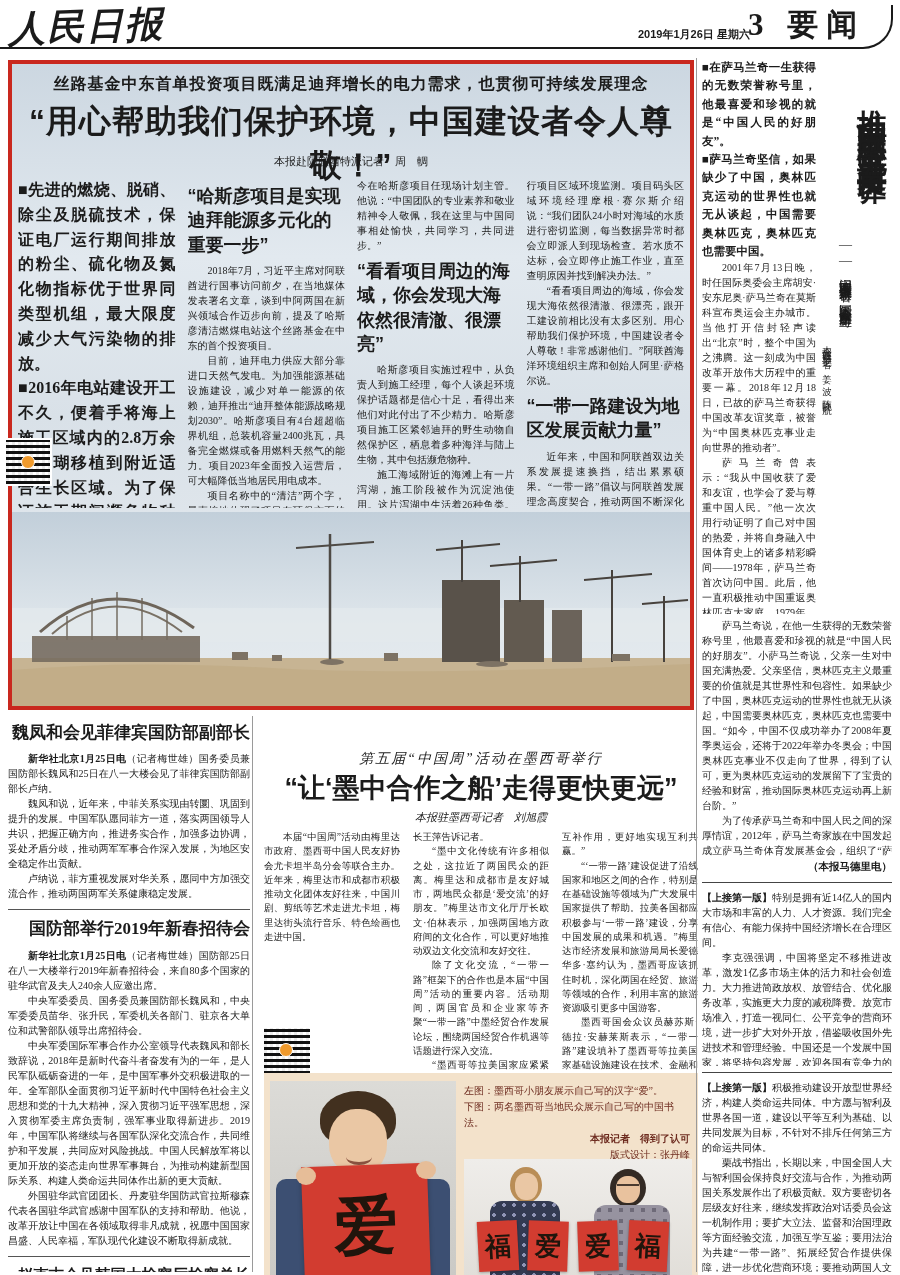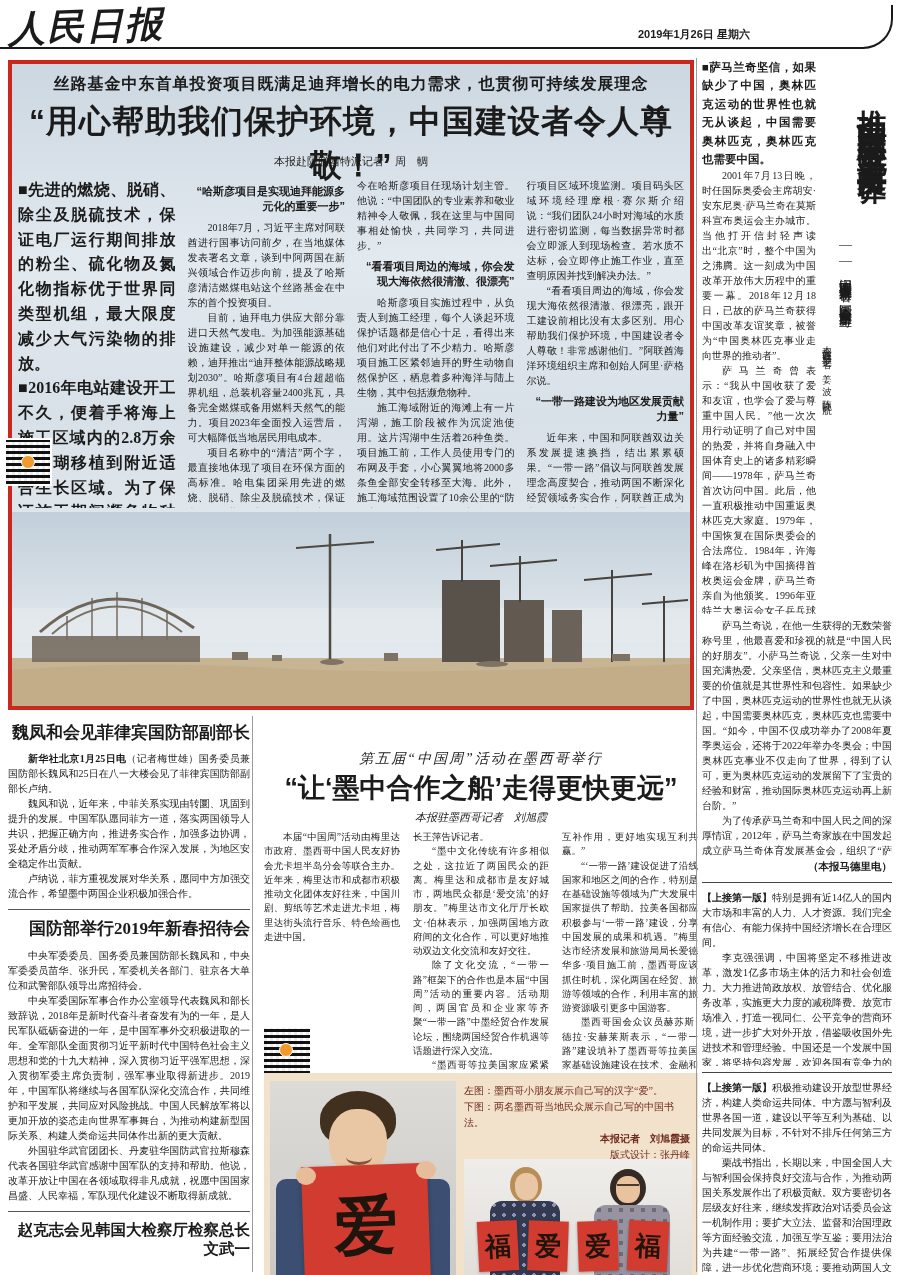--- a/index.html
+++ b/index.html
@@ -23,21 +23,21 @@
   
   #mainbox{left:8px;top:60px;width:678px;height:642px;border:4px solid #c9281e;
            background:linear-gradient(180deg,#ccd7e1 0%,#e2e9ef 30%,#d9e1e8 55%,#e9edf1 100%);}
   #m-kicker{left:0;right:0;top:10px;font-size:16px;font-weight:bold;letter-spacing:1px;}
   #m-headline{left:0;right:0;top:36px;font-size:32px;font-weight:900;letter-spacing:1px;}
   #m-byline{left:0;right:0;top:90px;font-size:11px;}
   #m-cols{left:6px;top:114px;width:666px;height:330px;display:grid;
           grid-template-columns:repeat(4,1fr);grid-gap:0 12px;}
   .mcol{overflow:hidden;}
   .bullet-para{font-size:16px;line-height:1.55;font-weight:bold;text-align:justify;margin:0 0 10px 0;}
-  .subhead{font-size:11px;font-weight:bold;text-align:right;line-height:1.35;margin:6px 0;}
+  .subhead{font-size:18px;font-weight:bold;text-align:left;line-height:1.35;margin:6px 0;}
   #m-caption{right:14px;top:448px;text-align:right;font-size:10.5px;font-style:italic;line-height:1.6;}
   #m-photo{left:0;right:0;bottom:0;height:194px;}
   .qr{width:44px;height:44px;background:
       repeating-linear-gradient(0deg,#111 0 3px,rgba(255,255,255,.92) 3px 6px),
       repeating-linear-gradient(90deg,#111 0 3px,#fff 3px 6px);
       border:2px solid #fff;position:relative;}
   .qr::after{content:"";position:absolute;left:15px;top:15px;width:12px;height:12px;
       background:#f09a2c;border-radius:50%;border:1px solid #fff;}
   #m-qr{right:8px;top:374px;}
   .dateline{font-weight:bold;text-align:right;}
@@ -101,20 +101,21 @@
   .wrunner{position:absolute;left:88px;bottom:0;width:66px;height:13px;background:#c8362c;opacity:.85;}
 </style>
 </head>
 <body>
 
 <div id="page">
 
   <div id="hdr-rule"></div>
   <div id="logo" class="abs">人民日报</div>
   <div id="hdr-date" class="abs sans">2019年1月26日 星期六</div>
+  <div id="hdr-page" class="abs">3 要闻</div>
 
   <div id="mainbox" class="abs">
     <div id="m-kicker" class="abs ctr sans">丝路基金中东首单投资项目既满足迪拜增长的电力需求，也贯彻可持续发展理念</div>
     <div id="m-headline" class="abs ctr sans">“用心帮助我们保护环境，中国建设者令人尊敬！”</div>
     <div id="m-byline" class="abs ctr">本报赴阿联酋特派记者　周　輖</div>
 
     <div id="m-cols" class="abs">
       <div class="mcol bt">
         <p class="bullet-para" style="text-indent:0"><span>■</span><span>先进的燃烧、脱硝、除尘及脱硫技术，保证电厂运行期间排放的粉尘、硫化物及氮化物指标优于世界同类型机组，最大限度减少大气污染物的排放。</span></p>
         <p class="bullet-para" style="text-indent:0"><span>■</span><span>2016年电站建设开工不久，便着手将海上施工区域内的2.8万余株珊瑚移植到附近适合生长区域。为了保证施工期间濒危物种鹰嘴海龟正常繁殖，工人们控制夜间施工照明，避免惊扰其产卵，并第一时间把海龟蛋转移到安全的孵化区，等到夏季小海龟破壳后再放归大海。</span></p>
@@ -194,20 +195,21 @@
             <rect x="600" y="142" width="18" height="7"></rect>
           <ellipse cx="320" cy="150" rx="12" ry="3"></ellipse>
             <ellipse cx="480" cy="152" rx="16" ry="3"></ellipse>
         </g>
       </svg>
     </div>
   </div>
 
   <div id="oly" class="abs">
     <div id="oly-narrow" class="abs bt">
+      <p class="oly-bullet" style="text-indent:0"><span>■</span><span>在萨马兰奇一生获得的无数荣誉称号里，他最喜爱和珍视的就是“中国人民的好朋友”。</span></p>
       <p class="oly-bullet" style="text-indent:0"><span>■</span><span>萨马兰奇坚信，如果缺少了中国，奥林匹克运动的世界性也就无从谈起，中国需要奥林匹克，奥林匹克也需要中国。</span></p>
       <p>2001年7月13日晚，时任国际奥委会主席胡安·安东尼奥·萨马兰奇在莫斯科宣布奥运会主办城市。当他打开信封轻声读出“北京”时，整个中国为之沸腾。这一刻成为中国改革开放伟大历程中的重要一幕。2018年12月18日，已故的萨马兰奇获得中国改革友谊奖章，被誉为“中国奥林匹克事业走向世界的推动者”。</p>
       <p>萨马兰奇曾表示：“我从中国收获了爱和友谊，也学会了爱与尊重中国人民。”他一次次用行动证明了自己对中国的热爱，并将自身融入中国体育史上的诸多精彩瞬间——1978年，萨马兰奇首次访问中国。此后，他一直积极推动中国重返奥林匹克大家庭。1979年，中国恢复在国际奥委会的合法席位。1984年，许海峰在洛杉矶为中国摘得首枚奥运会金牌，萨马兰奇亲自为他颁奖。1996年亚特兰大奥运会女子乒乓球单打颁奖礼上，萨马兰奇轻轻抚了抚获得冠军的中国运动员邓亚萍的脸颊。这个充满温情的画面通过电视转播被无数中国人铭记……</p>
 
     </div>
     <div id="oly-byline" class="abs vert">本报驻西班牙记者　姜　波　陈晓航</div>
     <div id="oly-sub" class="abs vert">——记中国改革友谊奖章获得者、国际奥委会原主席萨马兰奇</div>
     <div id="oly-head" class="abs vert sans">推动中国奥林匹克事业走向世界</div>
     <div id="oly-full" class="abs bt">
       <p>萨马兰奇说，在他一生获得的无数荣誉称号里，他最喜爱和珍视的就是“中国人民的好朋友”。小萨马兰奇说，父亲一生对中国充满热爱。父亲坚信，奥林匹克主义最重要的价值就是其世界性和包容性。如果缺少了中国，奥林匹克运动的世界性也就无从谈起，中国需要奥林匹克，奥林匹克也需要中国。“如今，中国不仅成功举办了2008年夏季奥运会，还将于2022年举办冬奥会；中国奥林匹克事业不仅走向了世界，得到了认可，更为奥林匹克运动的发展留下了宝贵的经验和财富，推动国际奥林匹克运动再上新台阶。”</p>
@@ -227,23 +229,24 @@
       <p style="text-indent:0"><span class="cont-tag">【上接第一版】</span><span>积极推动建设开放型世界经济，构建人类命运共同体。中方愿与智利及世界各国一道，建设以平等互利为基础、以共同发展为目标，不针对不排斥任何第三方的命运共同体。</span></p>
       <p>栗战书指出，长期以来，中国全国人大与智利国会保持良好交流与合作，为推动两国关系发展作出了积极贡献。双方要密切各层级友好往来，继续发挥政治对话委员会这一机制作用；要扩大立法、监督和治国理政等方面经验交流，加强互学互鉴；要用法治为共建“一带一路”、拓展经贸合作提供保障，进一步优化营商环境；要推动两国人文领域交流合作，使中智友好深入人心。</p>
 
     </div>
   </div>
 
   <div id="bl" class="abs bt">
     <div class="bl-head">魏凤和会见菲律宾国防部副部长</div>
     <p><span class="wire">新华社北京1月25日电</span><span>（记者梅世雄）国务委员兼国防部长魏凤和25日在八一大楼会见了菲律宾国防部副部长卢纳。</span></p>
     <p>魏凤和说，近年来，中菲关系实现由转圜、巩固到提升的发展。中国军队愿同菲方一道，落实两国领导人共识，把握正确方向，推进务实合作，加强多边协调，妥处矛盾分歧，推动两军军事合作深入发展，为地区安全稳定作出贡献。</p>
-    <p>卢纳说，菲方重视发展对华关系，愿同中方加强交流合作，希望墨中两国企业积极加强合作。</p>
+    <p>卢纳说，菲方重视发展对华关系，愿同中方加强交流合作，推动两国两军关系健康稳定发展。</p>
     <div class="hrule"></div>
     <div class="bl-head">国防部举行2019年新春招待会</div>
+    <p><span class="wire">新华社北京1月25日电</span><span>（记者梅世雄）国防部25日在八一大楼举行2019年新春招待会，来自80多个国家的驻华武官及夫人240余人应邀出席。</span></p>
     <p>中央军委委员、国务委员兼国防部长魏凤和，中央军委委员苗华、张升民，军委机关各部门、驻京各大单位和武警部队领导出席招待会。</p>
     <p>中央军委国际军事合作办公室领导代表魏凤和部长致辞说，2018年是新时代奋斗者奋发有为的一年，是人民军队砥砺奋进的一年，是中国军事外交积极进取的一年。全军部队全面贯彻习近平新时代中国特色社会主义思想和党的十九大精神，深入贯彻习近平强军思想，深入贯彻军委主席负责制，强军事业取得新进步。2019年，中国军队将继续与各国军队深化交流合作，共同维护和平发展，共同应对风险挑战。中国人民解放军将以更加开放的姿态走向世界军事舞台，为推动构建新型国际关系、构建人类命运共同体作出新的更大贡献。</p>
     <p>外国驻华武官团团长、丹麦驻华国防武官拉斯穆森代表各国驻华武官感谢中国军队的支持和帮助。他说，改革开放让中国在各领域取得非凡成就，祝愿中国国家昌盛、人民幸福，军队现代化建设不断取得新成就。</p>
     <div class="hrule"></div>
     <div class="bl-head" style="font-size:15.5px">赵克志会见韩国大检察厅检察总长文武一</div>
 
   </div>
 
   <div id="mex" class="abs">
     <div id="mex-kicker" class="abs ctr">第五届“中国周”活动在墨西哥举行</div>
@@ -255,32 +258,32 @@
 
       </div>
       <div class="mex-col">
         <p style="text-indent:0">长王萍告诉记者。</p>
         <p>“墨中文化传统有许多相似之处，这拉近了两国民众的距离。梅里达和成都市是友好城市，两地民众都是‘爱交流’的好朋友。”梅里达市文化厅厅长欧文·伯林表示，加强两国地方政府间的文化合作，可以更好地推动双边文化交流和友好交往。</p>
         <p>除了文化交流，“一带一路”框架下的合作也是本届“中国周”活动的重要内容。活动期间，两国官员和企业家等齐聚“一带一路”中墨经贸合作发展论坛，围绕两国经贸合作机遇等话题进行深入交流。</p>
         <p>“墨西哥等拉美国家应紧紧抓住‘一带一路’建设带来的机遇。”尤卡坦州经济厅厅长埃内斯托·赫雷拉表示，拉中在资源能源、农业、科技等领域极具合作潜力。“尤卡坦半岛正大力开发太阳能、风能等清洁能源，而中国在该领域具有丰富的经验和优势，希望墨中两国企业积极加强合作，发挥</p>
       </div>
       <div class="mex-col">
         <p style="text-indent:0">互补作用，更好地实现互利共赢。”</p>
-        <p>“‘一带一路’建设促进了沿线国家和地区之间的合作，特别是在基础设施等领域为广大发展中国家提供了帮助。拉美各国都应积极参与‘一带一路’建设，分享中国发展的成果和机遇。”梅里达市经济发展和旅游局局长爱德华多·项目施工前，墨西哥应该抓住时机，深化两国在经贸、旅游等领域的合作，利用丰富的旅游资源吸引更多中国游客。</p>
+        <p>“‘一带一路’建设促进了沿线国家和地区之间的合作，特别是在基础设施等领域为广大发展中国家提供了帮助。拉美各国都应积极参与‘一带一路’建设，分享中国发展的成果和机遇。”梅里达市经济发展和旅游局局长爱德华多·塞约认为，墨西哥应该抓住时机，深化两国在经贸、旅游等领域的合作，利用丰富的旅游资源吸引更多中国游客。</p>
         <p>墨西哥国会众议员赫苏斯·德拉·安赫莱斯表示，“一带一路”建设填补了墨西哥等拉美国家基础设施建设在技术、金融和管理等方面的空缺，促进拉美各国展开区内及跨区域合作。“墨中在许多领域仍有广阔的合作空间，双方未来应进一步加强交流，让‘墨中合作之船’走得更快更远。”</p>
 
       </div>
     </div>
     <div id="mex-qr" class="abs qr"></div>
 
     <div id="pbox" class="abs">
       <div id="pcap" class="abs">
         <div>左图：墨西哥小朋友展示自己写的汉字“爱”。</div>
         <div>下图：两名墨西哥当地民众展示自己写的中国书法。</div>
-        <div class="r" style="font-weight:bold">本报记者　刘旭霞摄</div>
+        <div class="r" style="font-weight:bold">本报记者　得到了认可</div>
         <div class="r">版式设计：张丹峰</div>
       </div>
       <div id="photo-boy" class="abs">
         <div class="boy-hair"></div>
         <div class="boy-face"></div>
         <div class="boy-smile"></div>
         <div class="boy-body"></div>
         <div class="paper-love">
             <span>爱</span>
           </div>

